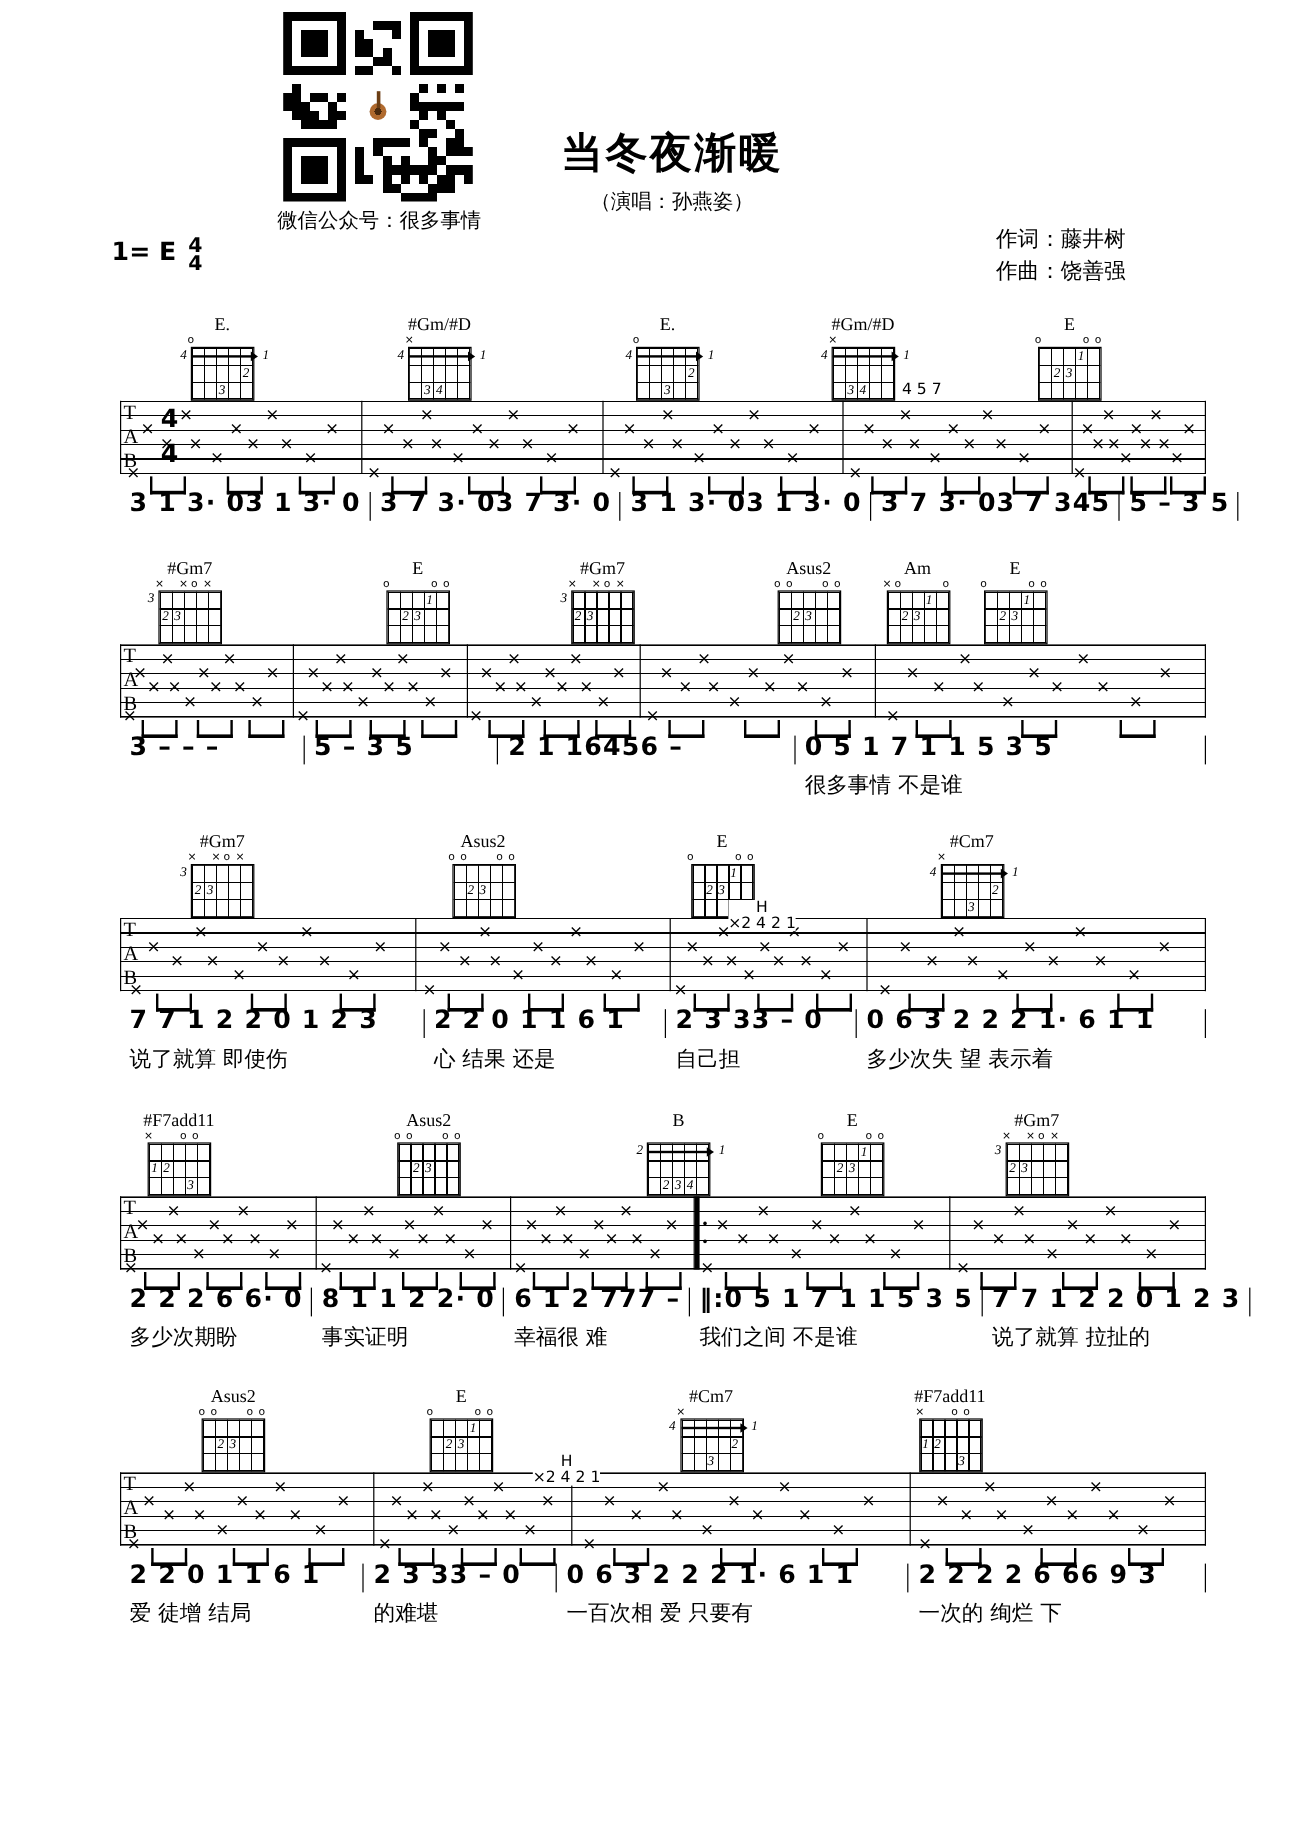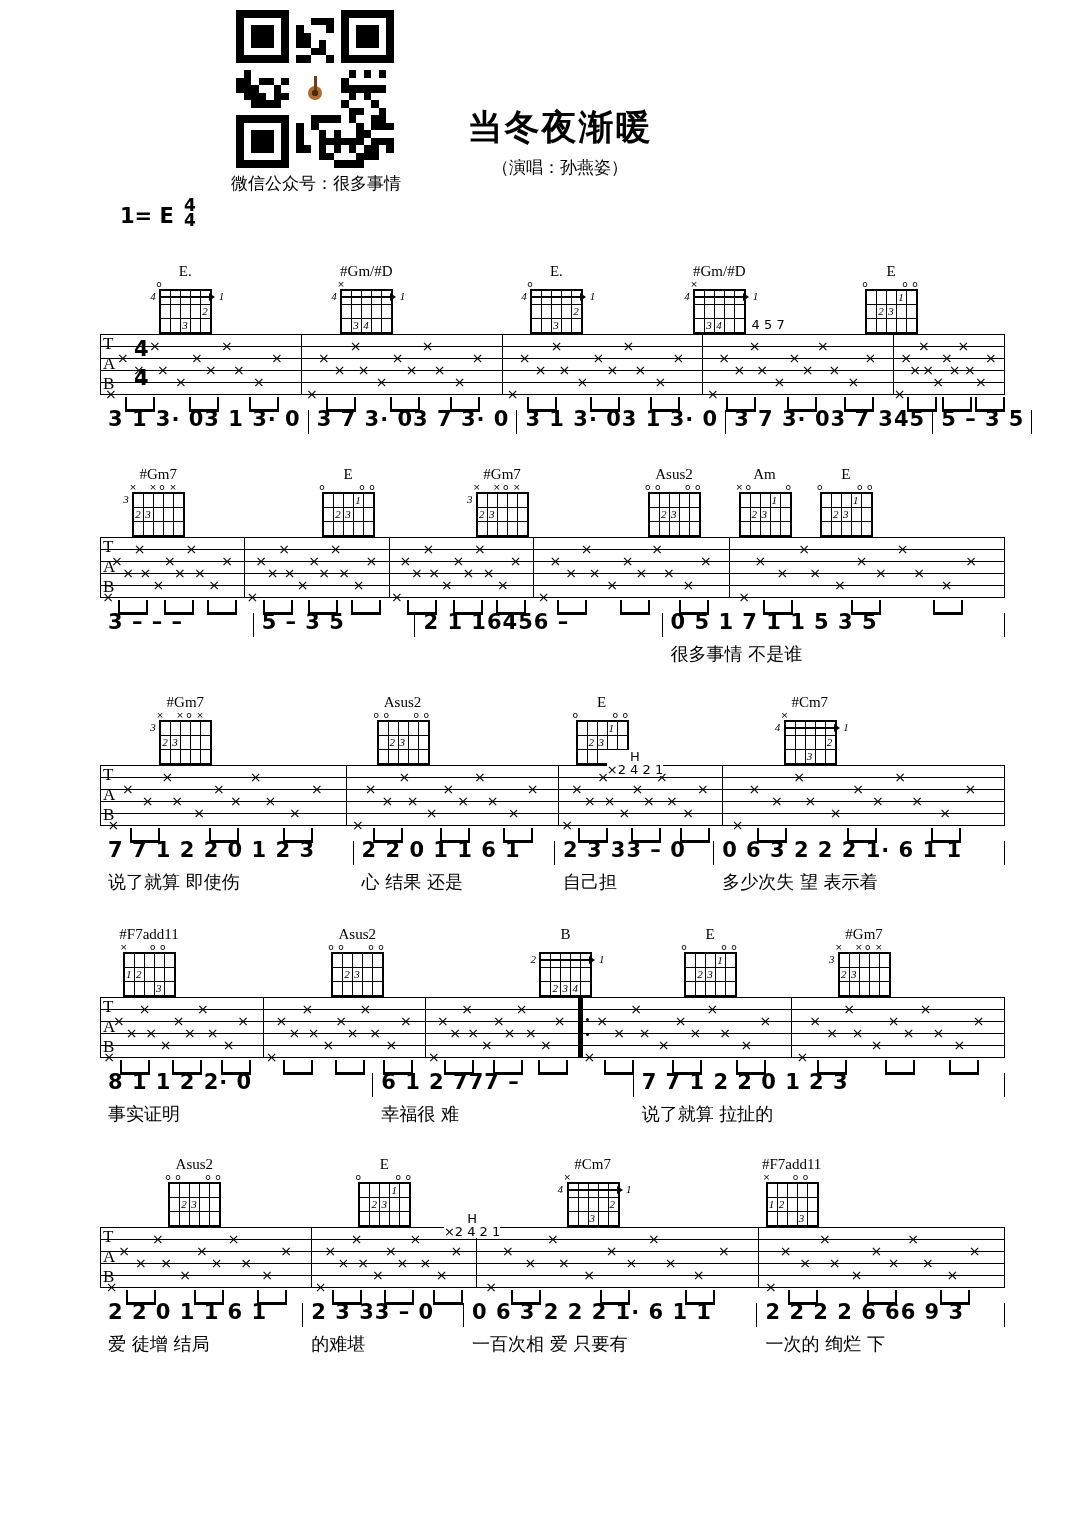--- a/index.html
+++ b/index.html
@@ -10,21 +10,21 @@
   .qr{position:absolute;left:236px;top:10px;width:158px;height:158px;}
   .qr svg{width:100%;height:100%;display:block;}
   .guitar{position:absolute;left:50%;top:50%;width:32px;height:32px;transform:translate(-50%,-50%);background:#fff;}
   .guitar::after{content:"";position:absolute;left:15px;top:3px;width:3px;height:14px;background:#6b3e14;}
   .guitar::before{content:"";position:absolute;left:9px;top:13px;width:14px;height:14px;border-radius:50%;
         background:radial-gradient(circle at 50% 50%, #4a2a0d 0 3px, #b06a2e 3px 7px, #8a4f1d 7px);}
   .qr-caption{position:absolute;left:166px;top:172px;width:300px;text-align:center;font-size:17px;}
   .hdr-right{position:absolute;left:716px;top:10px;font-size:22px;font-weight:bold;line-height:31px;white-space:nowrap;}
   .title{position:absolute;left:340px;top:104px;width:440px;text-align:center;font-size:35px;font-weight:bold;letter-spacing:2px;}
   .subtitle{position:absolute;left:340px;top:156px;width:440px;text-align:center;font-size:17px;}
-  .keysig{position:absolute;left:120px;top:198px;display:flex;align-items:flex-end;font-size:21px;font-weight:bold;}
+  .keysig{position:absolute;left:93px;top:198px;display:flex;align-items:flex-start;font-size:21px;font-weight:bold;}
   .frac{display:inline-flex;flex-direction:column;margin-left:10px;font-size:17px;line-height:15px;text-align:center;font-weight:bold;}
   .credits{position:absolute;left:830px;top:186px;width:190px;font-size:18px;line-height:27px;white-space:nowrap;}
 
   
   .system{position:absolute;left:100px;width:905px;}
   .chords{position:relative;height:72px;}
   .chord{position:absolute;bottom:0;width:62px;}
   .chord-name{font-family:"Liberation Serif",serif;font-size:15px;text-align:center;height:16px;white-space:nowrap;}
   .markers{position:relative;height:10px;font-size:9px;line-height:10px;}
   .markers span{position:absolute;top:0;}
@@ -182,20 +182,24 @@
   <div class="subtitle">（演唱：孙燕姿）</div>
 
   <div class="keysig">
     <span>1= E</span>
     <span class="frac">
       <span>4</span>
       <span>4</span>
     </span>
   </div>
 
+  <div class="credits">
+    <div>作词：藤井树</div>
+    <div>作曲：饶善强</div>
+  </div>
 
   <div id="sheet-body">
       <div class="system" style="top: 262px;">
         <div class="chords">
           <div class="chord" style="left: 6%;">
             <div class="chord-name">E.</div>
             <div class="markers">
               <span style="left: 2px;">o</span>
             </div>
             <div class="cgrid">
@@ -894,26 +898,34 @@
               <span class="xmark" style="left: 79%; top: 48px;">×</span>
               <span class="xmark" style="left: 88%; top: 24px;">×</span>
               <div class="beam" style="left: 12%;"></div>
               <div class="beam" style="left: 44%;"></div>
               <div class="beam" style="left: 74%;"></div>
             </div>
           </div>
         </div>
         <div class="melody">
           <div class="mel" style="flex-grow: 16;">
+            <div class="mel-num">2 2 2 6 6· 0</div>
+            <div class="mel-lyr">多少次期盼</div>
+          </div>
+          <div class="mel" style="flex-grow: 16;">
             <div class="mel-num">8 1 1 2 2· 0</div>
             <div class="mel-lyr">事实证明</div>
           </div>
           <div class="mel" style="flex-grow: 15;">
             <div class="mel-num">6 1 2 777 –</div>
             <div class="mel-lyr">幸福很 难</div>
+          </div>
+          <div class="mel" style="flex-grow: 21;">
+            <div class="mel-num">‖:0 5 1 7 1 1 5 3 5</div>
+            <div class="mel-lyr">我们之间 不是谁</div>
           </div>
           <div class="mel" style="flex-grow: 21;">
             <div class="mel-num">7 7 1 2 2 0 1 2 3</div>
             <div class="mel-lyr">说了就算  拉扯的</div>
           </div>
         </div>
       </div>
       <div class="system" style="top: 1155px;">
         <div class="chords">
           <div class="chord" style="left: 7%;">

